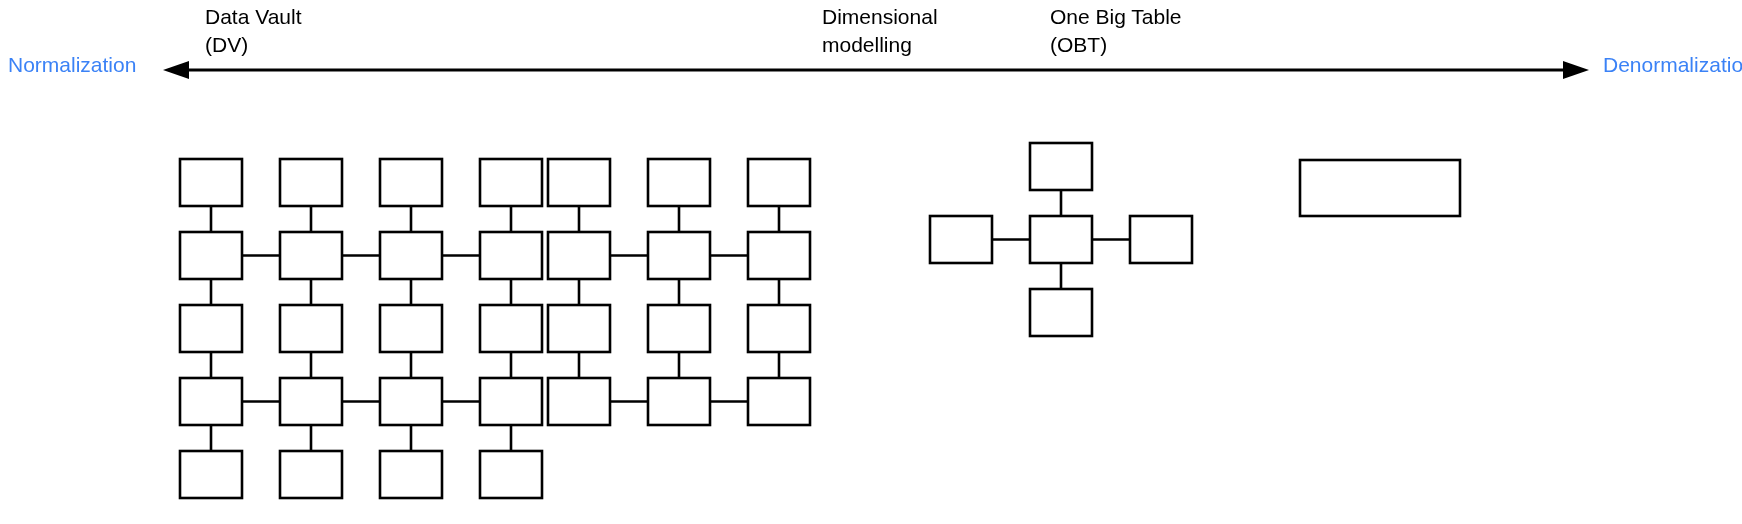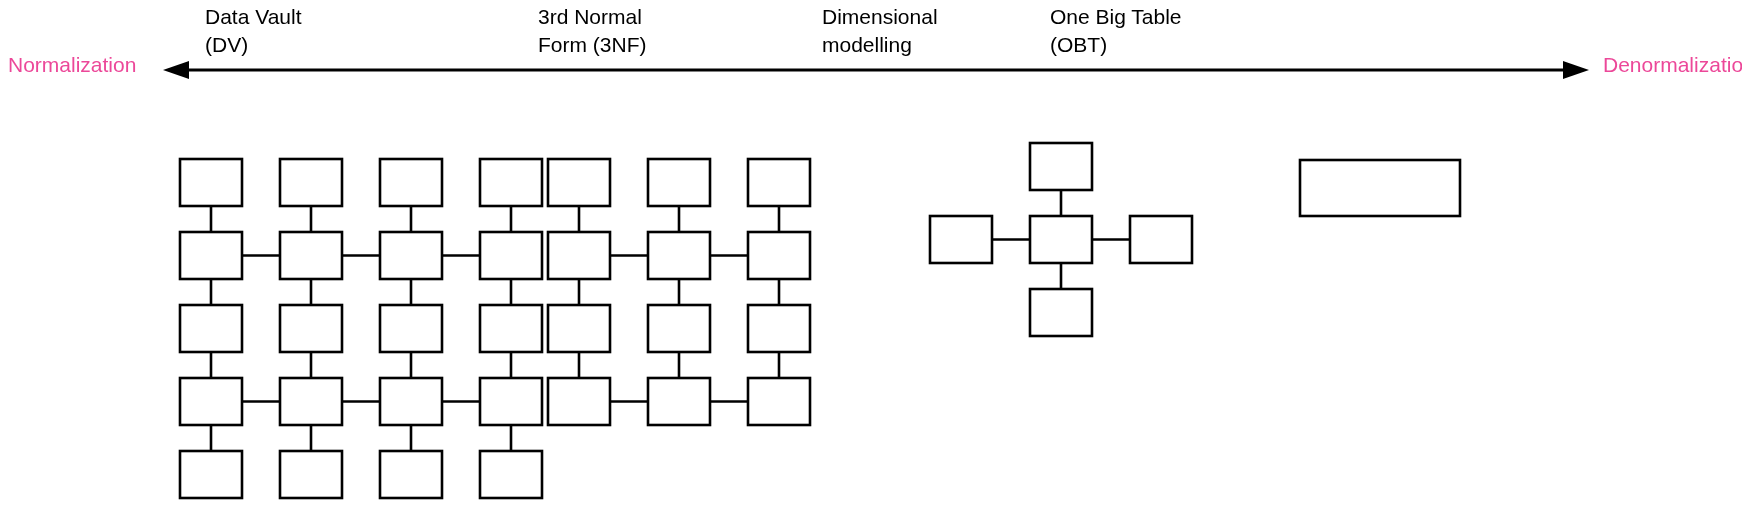--- a/index.html
+++ b/index.html
@@ -11,21 +11,21 @@
     position: relative;
     width: 1742px;
     height: 524px;
     background: #ffffff;
     overflow: hidden;
     font-family: "Liberation Sans", sans-serif;
   }
   .axis-end-label {
     position: absolute;
     font-size: 21px;
-    color: #ec4899;
+    color: #3b82f6;
     white-space: nowrap;
     line-height: 1.15;
   }
   #label-normalization { left: 8px; top: 53px; }
   #label-denormalization { left: 1603px; top: 53px; }
 
   .stage-label {
     position: absolute;
     font-size: 21px;
     color: #000000;
@@ -69,22 +69,20 @@
 
 <div id="page">
 
   <div class="axis-end-label" id="label-normalization">Normalization</div>
 
   <div class="axis-end-label" id="label-denormalization">Denormalization</div>
 
   <div class="stage-label" id="stage-label-0">Data Vault
 (DV)</div>
 
-  <div class="stage-label" id="stage-label-1">3rd Normal
-Form (3NF)</div>
 
   <div class="stage-label" id="stage-label-3">One Big Table
 (OBT)</div>
 
   <div class="stage-label" id="stage-label-2">Dimensional
 modelling</div>
 
   <svg class="diagram-canvas" viewBox="0 0 1742 524">
     <g id="axis-group">
         <line x1="185" y1="70" x2="1567" y2="70" class="axis-line"></line>

